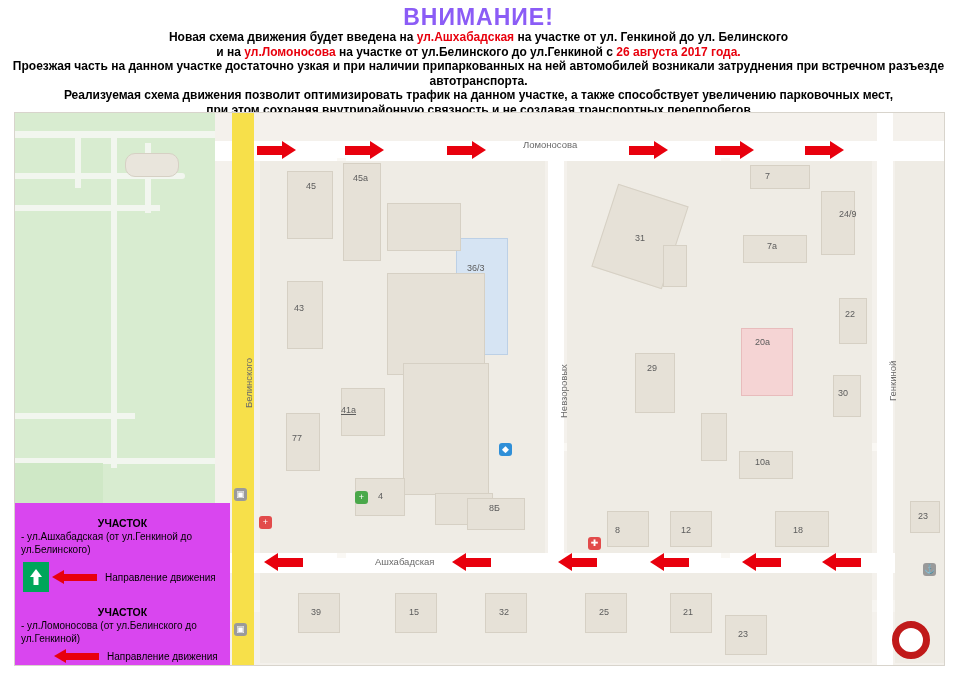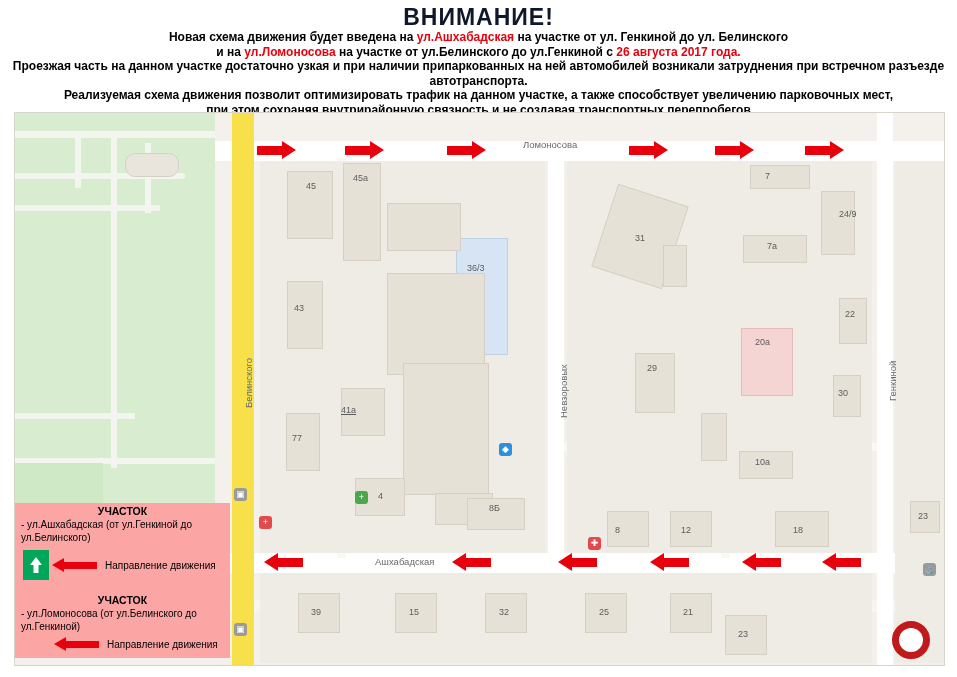--- a/index.html
+++ b/index.html
@@ -20,21 +20,21 @@
     position: absolute;
     left: 0; top: 0;
     width: 957px;
     height: 112px;
     background: #ffffff;
     text-align: center;
   }
   #notice-title {
     font-size: 23px;
     font-weight: bold;
-    color: #0f172a;
+    color: #8b5cf6;
     letter-spacing: 1px;
     margin-top: 4px;
     line-height: 26px;
   }
   .notice-line {
     font-size: 12px;
     color: #000000;
     line-height: 14.5px;
     font-weight: bold;
   }
@@ -134,22 +134,22 @@
     left: -13px;
     border-right: 14px solid #e8000d;
   }
 
   
   #legend {
     position: absolute;
     left: 0;
     top: 390px;
     width: 215px;
-    background: #fca5a5;
-    padding: 2px 0 8px 0;
+    background: #d946ef;
+    padding: 14px 0 8px 0;
   }
   .legend-title {
     text-align: center;
     font-size: 10.5px;
     font-weight: bold;
     color: #000;
     line-height: 13px;
   }
   .legend-sub {
     font-size: 10px;

